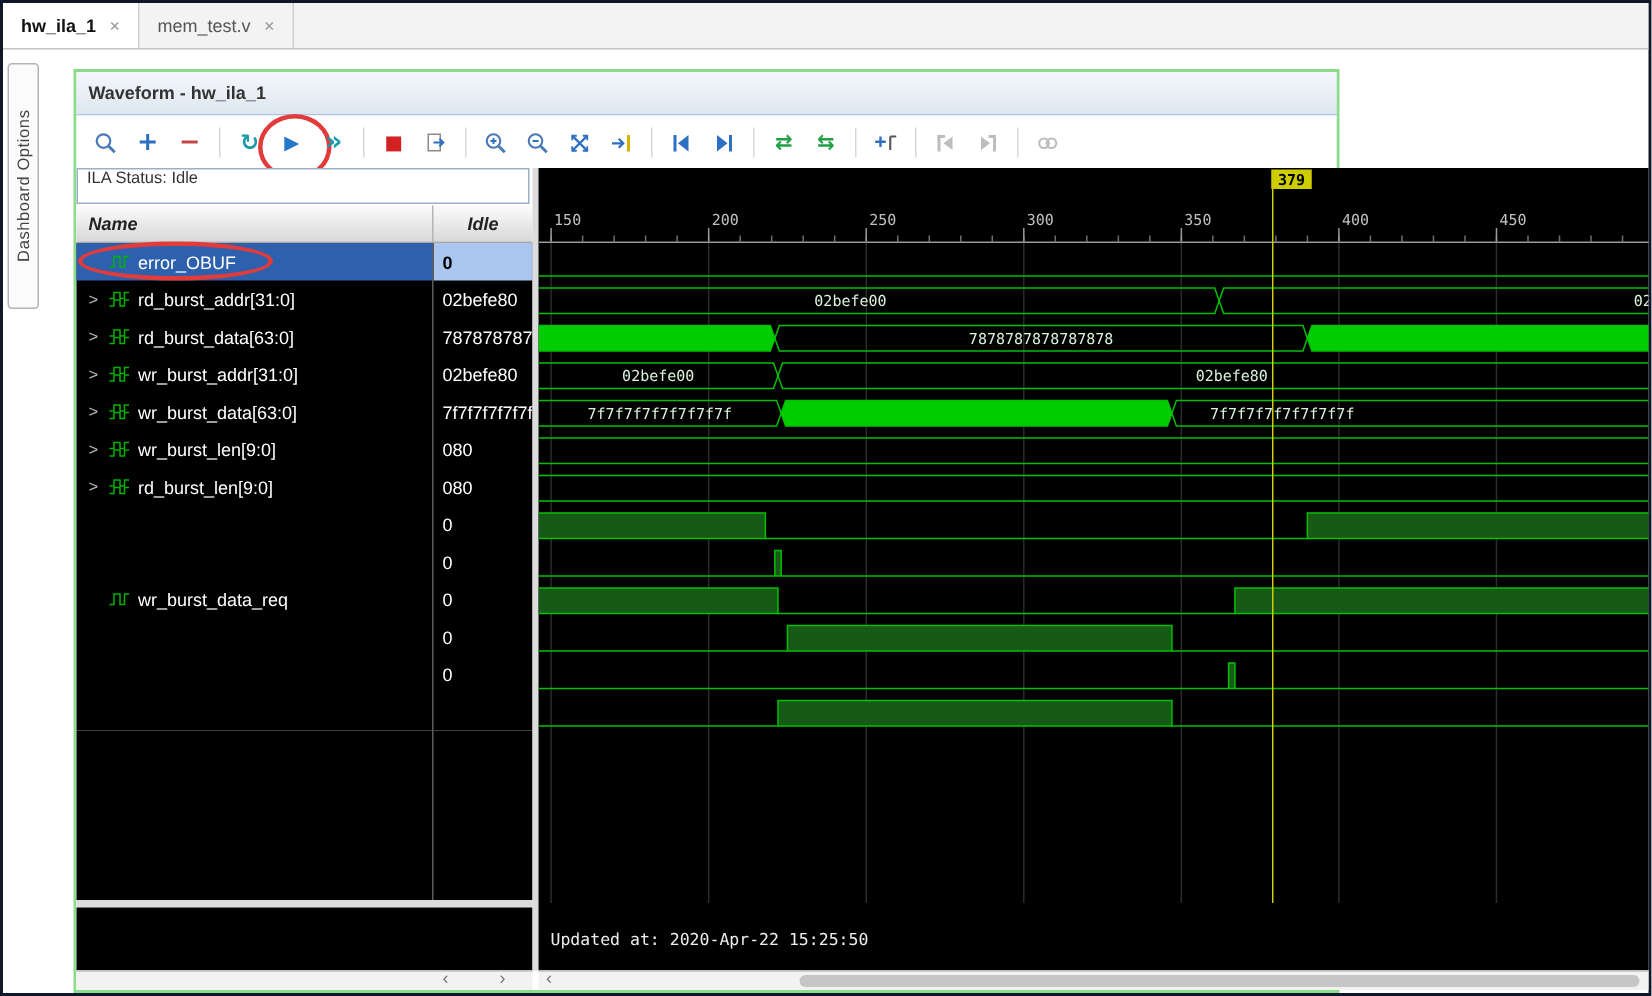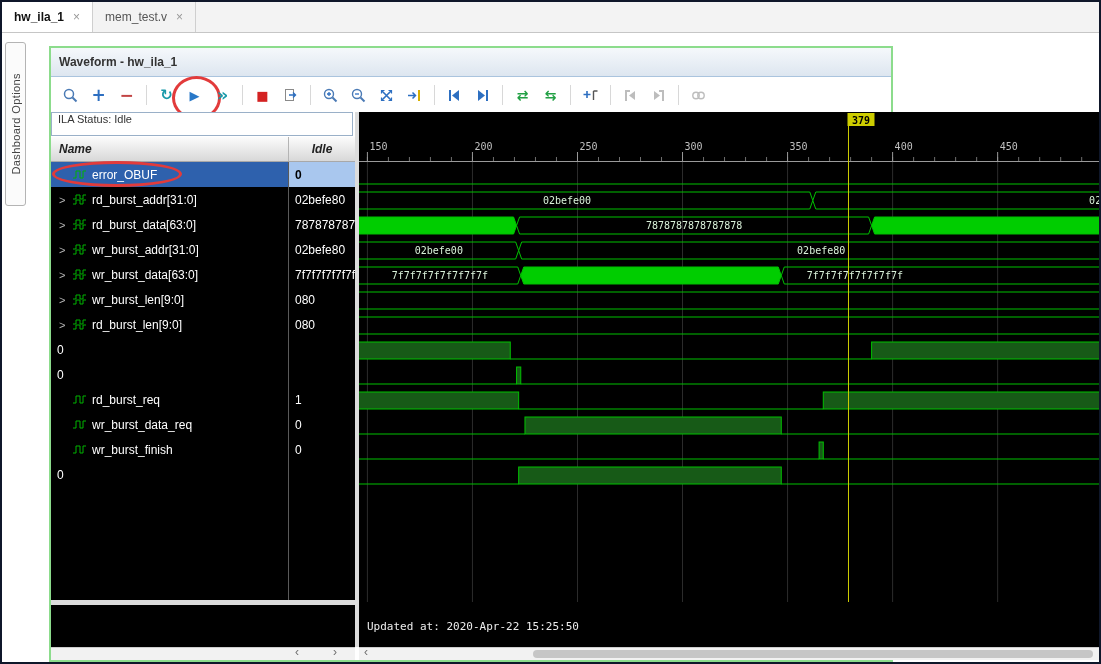--- a/index.html
+++ b/index.html
@@ -34,21 +34,21 @@
 
   .panel-body{position:absolute;left:0;top:64px;right:0;bottom:0;background:#fff;}
 
   
   .status-box{position:absolute;left:0;top:0;width:302px;height:24px;background:#fff;border:1px solid #9ab0c8;box-sizing:border-box;font-size:11px;color:#333;display:flex;padding-left:6px;}
   .thead{position:absolute;left:0;top:25px;width:304px;height:25px;display:flex;background:linear-gradient(#fcfcfc,#d8d8d8);border-bottom:1px solid #a8a8a8;box-sizing:border-box;}
   .th{font-size:12px;font-weight:bold;color:#222;display:flex;align-items:center;font-style:italic;}
   .th-name{width:238px;padding-left:8px;box-sizing:border-box;border-right:1px solid #b4b4b4;}
   .th-value{flex:1;justify-content:center;}
   .tbody{position:absolute;left:0;top:50px;width:304px;height:325px;background:#000;}
-  .sig-row{display:flex;height:25px;}
+  .sig-row{display:flex;height:25px;justify-content:flex-end;}
   .name-cell{position:relative;width:238px;height:25px;display:flex;align-items:center;padding-left:8px;box-sizing:border-box;}
   .value-cell{width:66px;height:25px;display:flex;align-items:center;padding-left:6px;box-sizing:border-box;font-size:12px;color:#fff;overflow:hidden;white-space:nowrap;}
   .sig-row.selected .name-cell{background:#2e61ad;}
   .sig-row.selected .value-cell{background:#a9c7ee;color:#000;font-weight:bold;}
   .expander{width:13px;flex:none;color:#b8b8b8;font-size:11px;}
   .sig-icon{flex:none;}
   .sig-name{margin-left:5px;font-size:12px;color:#fff;white-space:nowrap;overflow:hidden;}
   .row-ring{position:absolute;left:1px;top:-1px;width:130px;height:26px;border:3px solid #e23b3b;border-radius:50%;box-sizing:border-box;pointer-events:none;}
   .lfill1{position:absolute;left:0;top:375px;width:304px;height:113px;background:#000;}
   .hsplit{position:absolute;left:0;top:488px;width:304px;height:5px;background:#dcdcdc;}
@@ -306,53 +306,34 @@
   </div>
 
   <div class="sig-row">
     <div class="value-cell">0</div>
   </div>
 
   <div class="sig-row">
     <div class="value-cell">0</div>
   </div>
 
+
   <div class="sig-row">
     <div class="name-cell">
       <span class="expander"></span>
 
       <svg class="sig-icon icon-bit" width="15" height="13" viewBox="0 0 15 13" style="display: block;">
         <polyline points="1,10 4,10 4,3 8,3 8,10 11,10 11,3 14,3" fill="none" stroke="#00b400" stroke-width="1"></polyline>
       </svg>
-      <span class="sig-name">rd_burst_req</span>
-    </div>
-    <div class="value-cell">1</div>
-  </div>
-
-  <div class="sig-row">
-    <div class="name-cell">
-      <span class="expander"></span>
-
-      <svg class="sig-icon icon-bit" width="15" height="13" viewBox="0 0 15 13" style="display: block;">
-        <polyline points="1,10 4,10 4,3 8,3 8,10 11,10 11,3 14,3" fill="none" stroke="#00b400" stroke-width="1"></polyline>
-      </svg>
       <span class="sig-name">wr_burst_data_req</span>
     </div>
     <div class="value-cell">0</div>
   </div>
 
   <div class="sig-row">
-    <div class="name-cell">
-      <span class="expander"></span>
-
-      <svg class="sig-icon icon-bit" width="15" height="13" viewBox="0 0 15 13" style="display: block;">
-        <polyline points="1,10 4,10 4,3 8,3 8,10 11,10 11,3 14,3" fill="none" stroke="#00b400" stroke-width="1"></polyline>
-      </svg>
-      <span class="sig-name">wr_burst_finish</span>
-    </div>
     <div class="value-cell">0</div>
   </div>
 
   <div class="sig-row">
     <div class="value-cell">0</div>
   </div>
 </div>
       <div class="lfill1"></div>
       <div class="colsep"></div>
       <div class="hsplit"></div>

